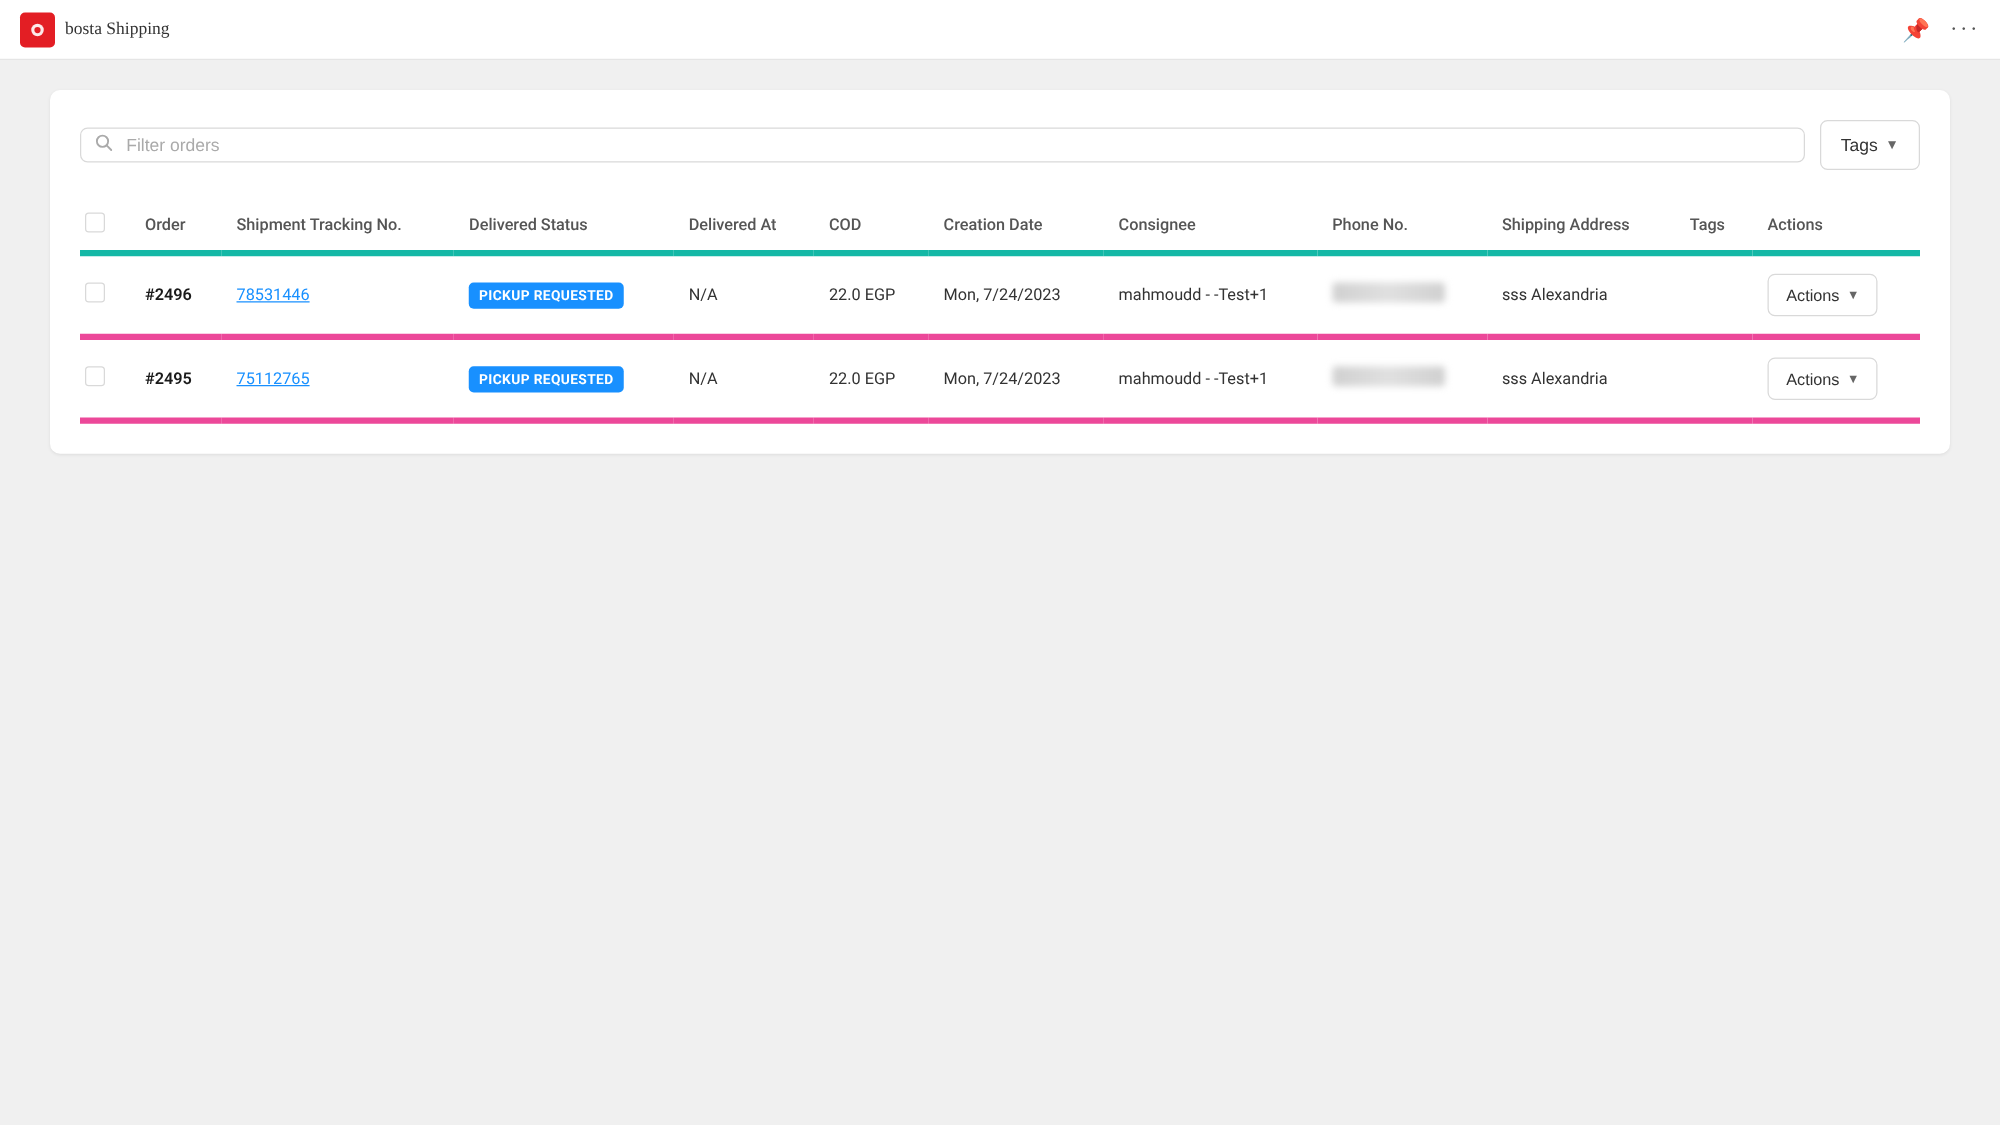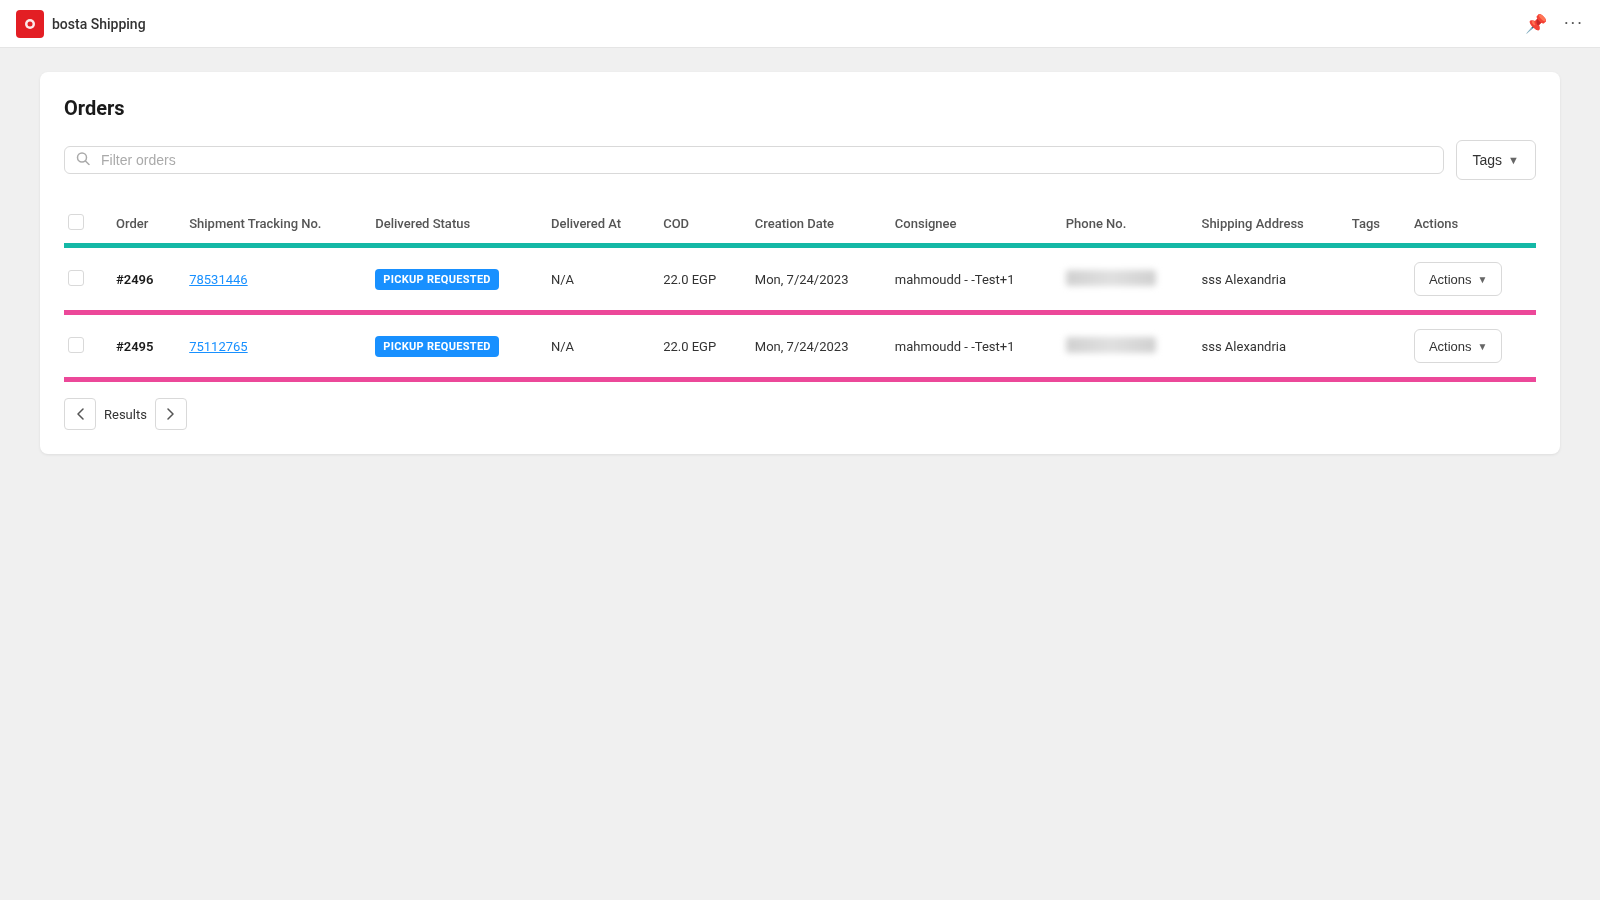--- a/index.html
+++ b/index.html
@@ -20,20 +20,21 @@
 
     
     .topbar {
       display: flex;
       align-items: center;
       justify-content: space-between;
       background: #fff;
       height: 48px;
       padding: 0 16px;
       border-bottom: 1px solid #e5e5e5;
+      font-family: Liberation Serif, serif;
     }
 
     .topbar-left {
       display: flex;
       align-items: center;
       gap: 8px;
     }
 
     .bosta-logo {
       width: 28px;
@@ -298,21 +299,20 @@
   </div>
   <div class="topbar-right">
     <span class="pin-icon">📌</span>
     <span class="dots-icon">···</span>
   </div>
 </div>
 
 <div class="main-content">
   <div class="orders-card">
 
-    <div class="page-title">Orders</div>
 
     <div class="filter-bar">
       <div class="search-container">
         <span class="search-icon-wrap">
           <svg width="14" height="14" viewBox="0 0 14 14" fill="none">
             <circle cx="6" cy="6" r="4.5" stroke="#aaa" stroke-width="1.5"></circle>
             <line x1="9.5" y1="9.5" x2="13" y2="13" stroke="#aaa" stroke-width="1.5" stroke-linecap="round"></line>
           </svg>
         </span>
         <input class="search-input" type="text" placeholder="Filter orders" style="">
@@ -398,28 +398,15 @@
       <td>
         <button class="actions-button">
           <span>Actions</span>
           <span class="actions-chevron">▼</span>
         </button>
       </td>
     </tr>
         </tbody>
     </table>
 
-    <div class="pagination">
-      <button class="page-btn">
-        <svg width="8" height="12" viewBox="0 0 8 12" fill="none">
-          <polyline points="7,1 2,6 7,11" stroke="#555" stroke-width="1.5" stroke-linecap="round" stroke-linejoin="round"></polyline>
-        </svg>
-      </button>
-      <span class="results-text">Results</span>
-      <button class="page-btn">
-        <svg width="8" height="12" viewBox="0 0 8 12" fill="none">
-          <polyline points="1,1 6,6 1,11" stroke="#555" stroke-width="1.5" stroke-linecap="round" stroke-linejoin="round"></polyline>
-        </svg>
-      </button>
-    </div>
 
   </div>
 </div>
 
 </body></html>

